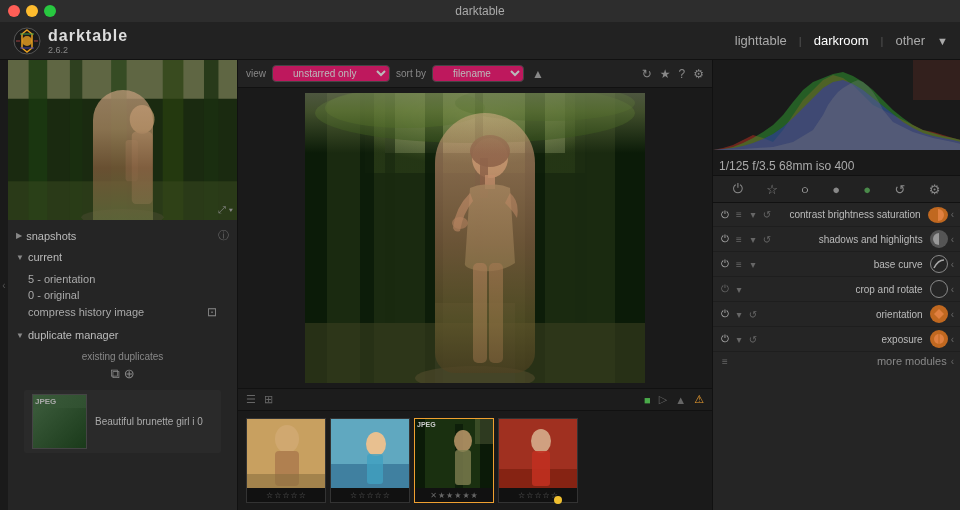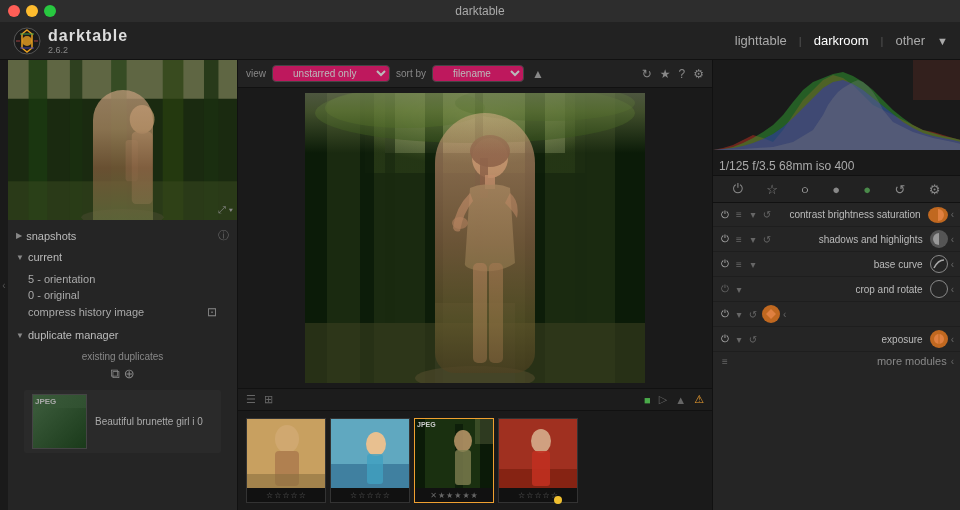--- a/index.html
+++ b/index.html
@@ -857,20 +857,21 @@
         </div>
         <span class="mod-arrow">‹</span>
       </div>
 
       <div class="module-row">
         <div class="mod-icons">
           <span class="mod-icon enabled">⏻</span>
           <span class="mod-icon">▾</span>
           <span class="mod-icon">↺</span>
         </div>
+        <span class="mod-name">orientation</span>
         <div class="mod-btn" style="background:#c06820; border-radius:50%; width:18px; height:18px; display:flex; align-items:center; justify-content:center;">
           <svg width="12" height="12" viewBox="0 0 12 12">
               <path d="M6 1 L11 6 L6 11 L1 6 Z" fill="#e08040"></path>
             </svg>
         </div>
         <span class="mod-arrow">‹</span>
       </div>
 
       <div class="module-row">
         <div class="mod-icons">

